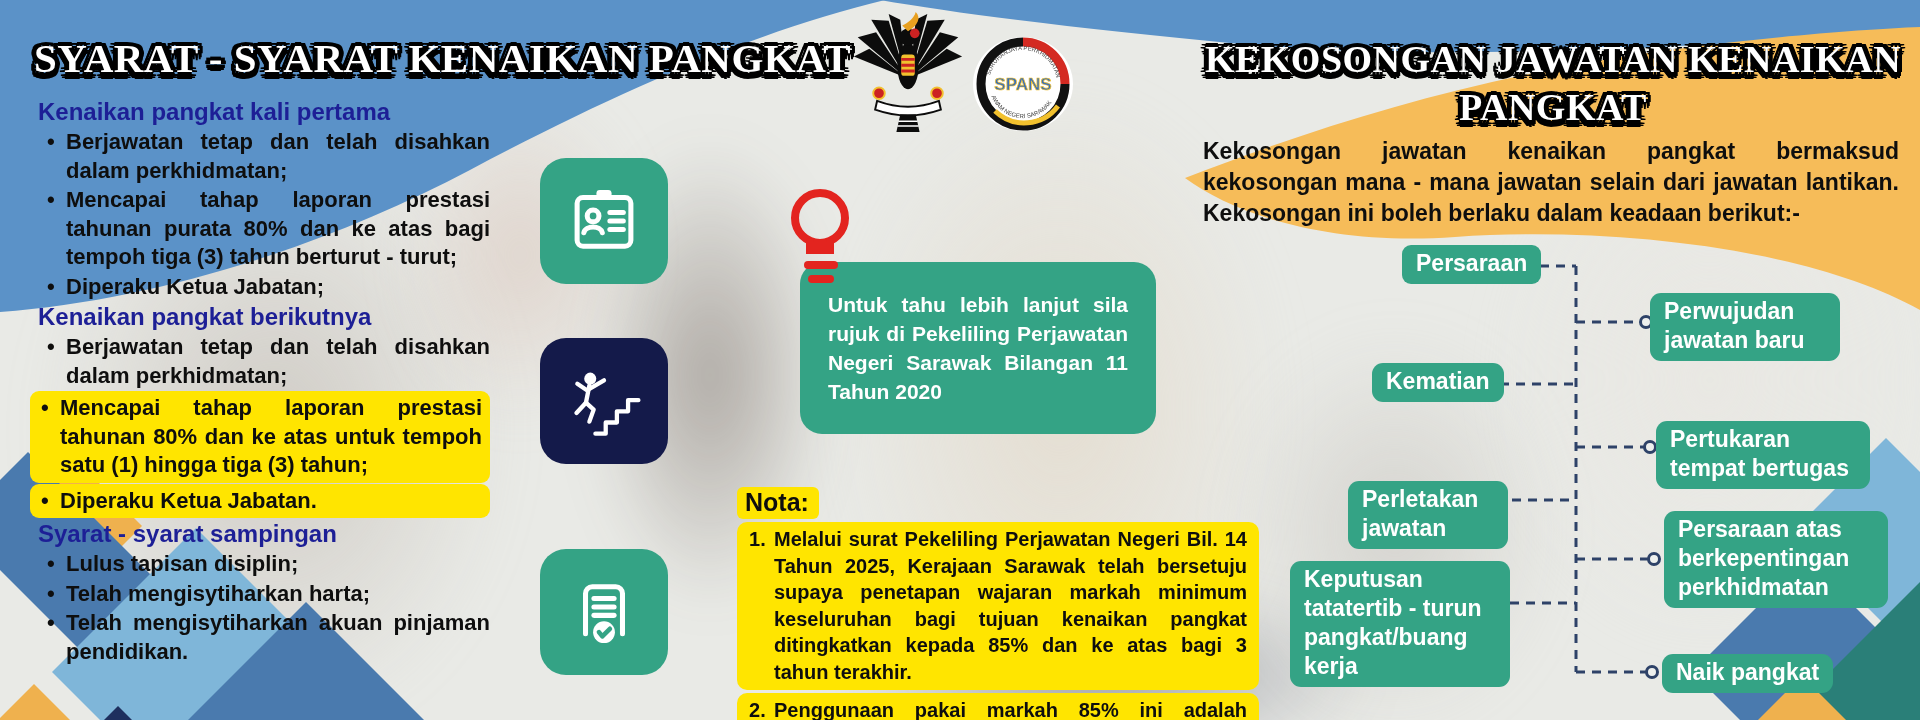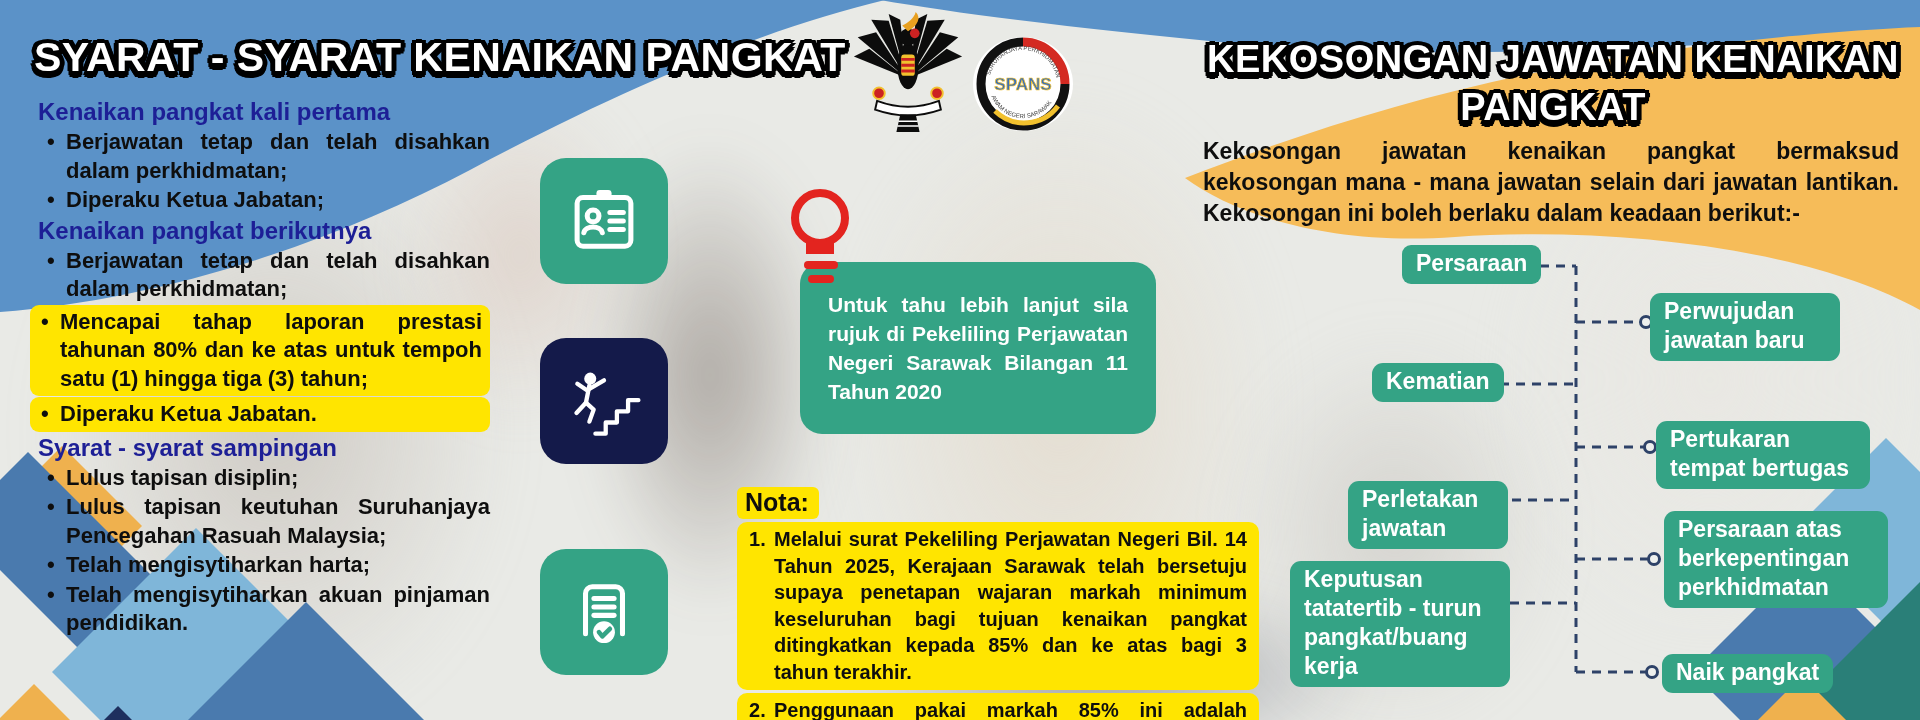--- a/index.html
+++ b/index.html
@@ -19,20 +19,21 @@
   .blob.b6{left:1230px;top:330px;width:330px;height:400px;background:radial-gradient(closest-side,rgba(188,184,178,.45),rgba(188,184,178,0));}
   .blob.b7{left:1500px;top:120px;width:420px;height:520px;background:radial-gradient(closest-side,rgba(233,231,226,.8),rgba(233,231,226,0));}
   
   .outlined{
     color:#fff;font-weight:800;letter-spacing:.5px;
     text-shadow:
       -4px -3px 0 #000, 0 -4px 0 #000, 4px -3px 0 #000,
       -5px 0 0 #000, 5px 0 0 #000,
       -4px 4px 0 #000, 0 5px 0 #000, 4px 4px 0 #000,
       -3px 6px 0 #000, 3px 6px 0 #000, 0 7px 0 #000;
+    font-family: Liberation Serif, serif;
   }
   .left-title{position:absolute;left:34px;top:34px;font-size:41px;margin:0;white-space:nowrap;z-index:6;}
   .right-title{position:absolute;left:1180px;top:28px;width:730px;text-align:center;font-size:38px;line-height:1.25;margin:8px;z-index:6;}
   
   .left-col{position:absolute;left:38px;top:96px;width:452px;z-index:6;}
   .left-col h3{margin:2px 0 2px 0;font-size:24px;font-weight:800;color:#1d1f96;}
   .left-col ul{margin:0 0 2px 0;padding:0;list-style:none;}
   .left-col li{
     position:relative;padding:0 0 0 28px;margin:0 0 1px 0;
     font-size:22px;font-weight:700;line-height:28.5px;color:#0e0e0e;text-align:justify;
@@ -125,32 +126,32 @@
       <polygon points="1922,580 2064,722 1922,864 1780,722" fill="#2a7f78"></polygon>
       <polygon points="1802,676 1890,764 1714,764" fill="#efb14e"></polygon>
     </g>
   </svg>
 
   <h1 class="left-title outlined">SYARAT - SYARAT KENAIKAN PANGKAT</h1>
   <div class="left-col">
       <h3>Kenaikan pangkat kali pertama</h3>
       <ul>
         <li class="">Berjawatan tetap dan telah disahkan dalam perkhidmatan;</li>
+        <li class="">Mencapai tahap laporan prestasi tahunan purata 80% dan ke atas bagi tempoh tiga (3) tahun berturut - turut;</li>
         <li class="">Diperaku Ketua Jabatan;</li>
       </ul>
       <h3>Kenaikan pangkat berikutnya</h3>
       <ul>
         <li class="">Berjawatan tetap dan telah disahkan dalam perkhidmatan;</li>
         <li class="hl">Mencapai tahap laporan prestasi tahunan 80% dan ke atas untuk tempoh satu (1) hingga tiga (3) tahun;</li>
         <li class="hl">Diperaku Ketua Jabatan.</li>
       </ul>
       <h3>Syarat - syarat sampingan</h3>
       <ul>
         <li class="">Lulus tapisan disiplin;</li>
-        <li class="">Lulus tapisan keutuhan Suruhanjaya Pencegahan Rasuah Malaysia;</li>
         <li class="">Telah mengisytiharkan harta;</li>
         <li class="">Telah mengisytiharkan akuan pinjaman pendidikan.</li>
       </ul>
     </div>
 
   <div class="sq-icon sq-green icon1">
     <svg width="84" height="84" viewBox="0 0 100 100" fill="none" stroke="#fff" stroke-width="6" stroke-linecap="round" stroke-linejoin="round">
       <rect x="18" y="22" width="64" height="58" rx="7"></rect>
       <rect x="41" y="13" width="18" height="10" rx="4" fill="#fff" stroke="none"></rect>
       <circle cx="37" cy="44" r="7"></circle>

